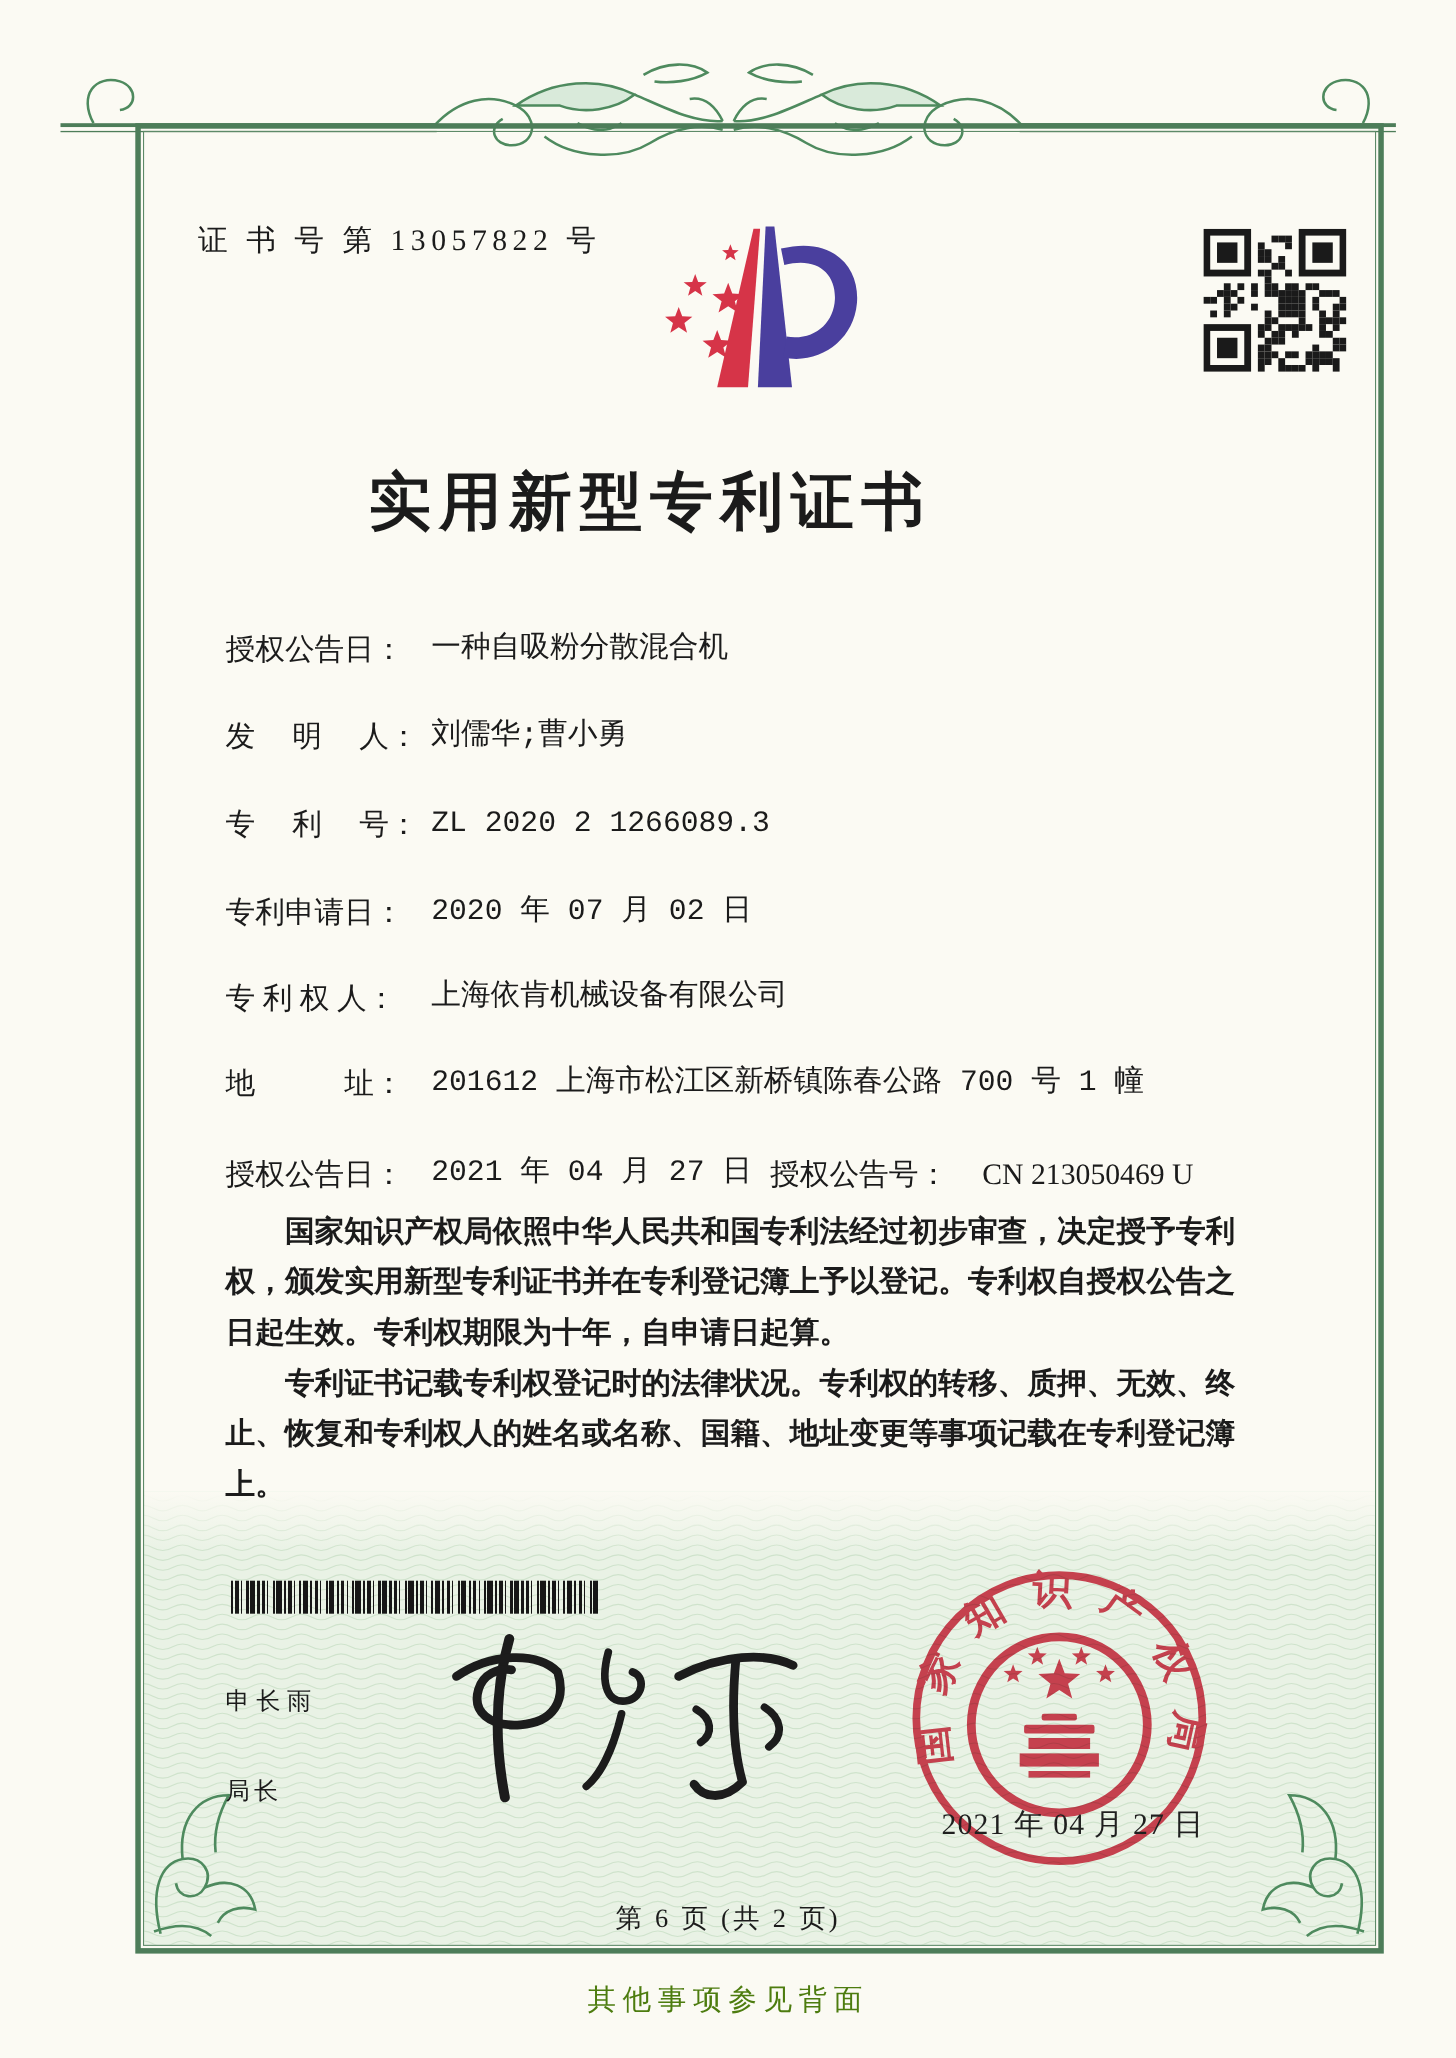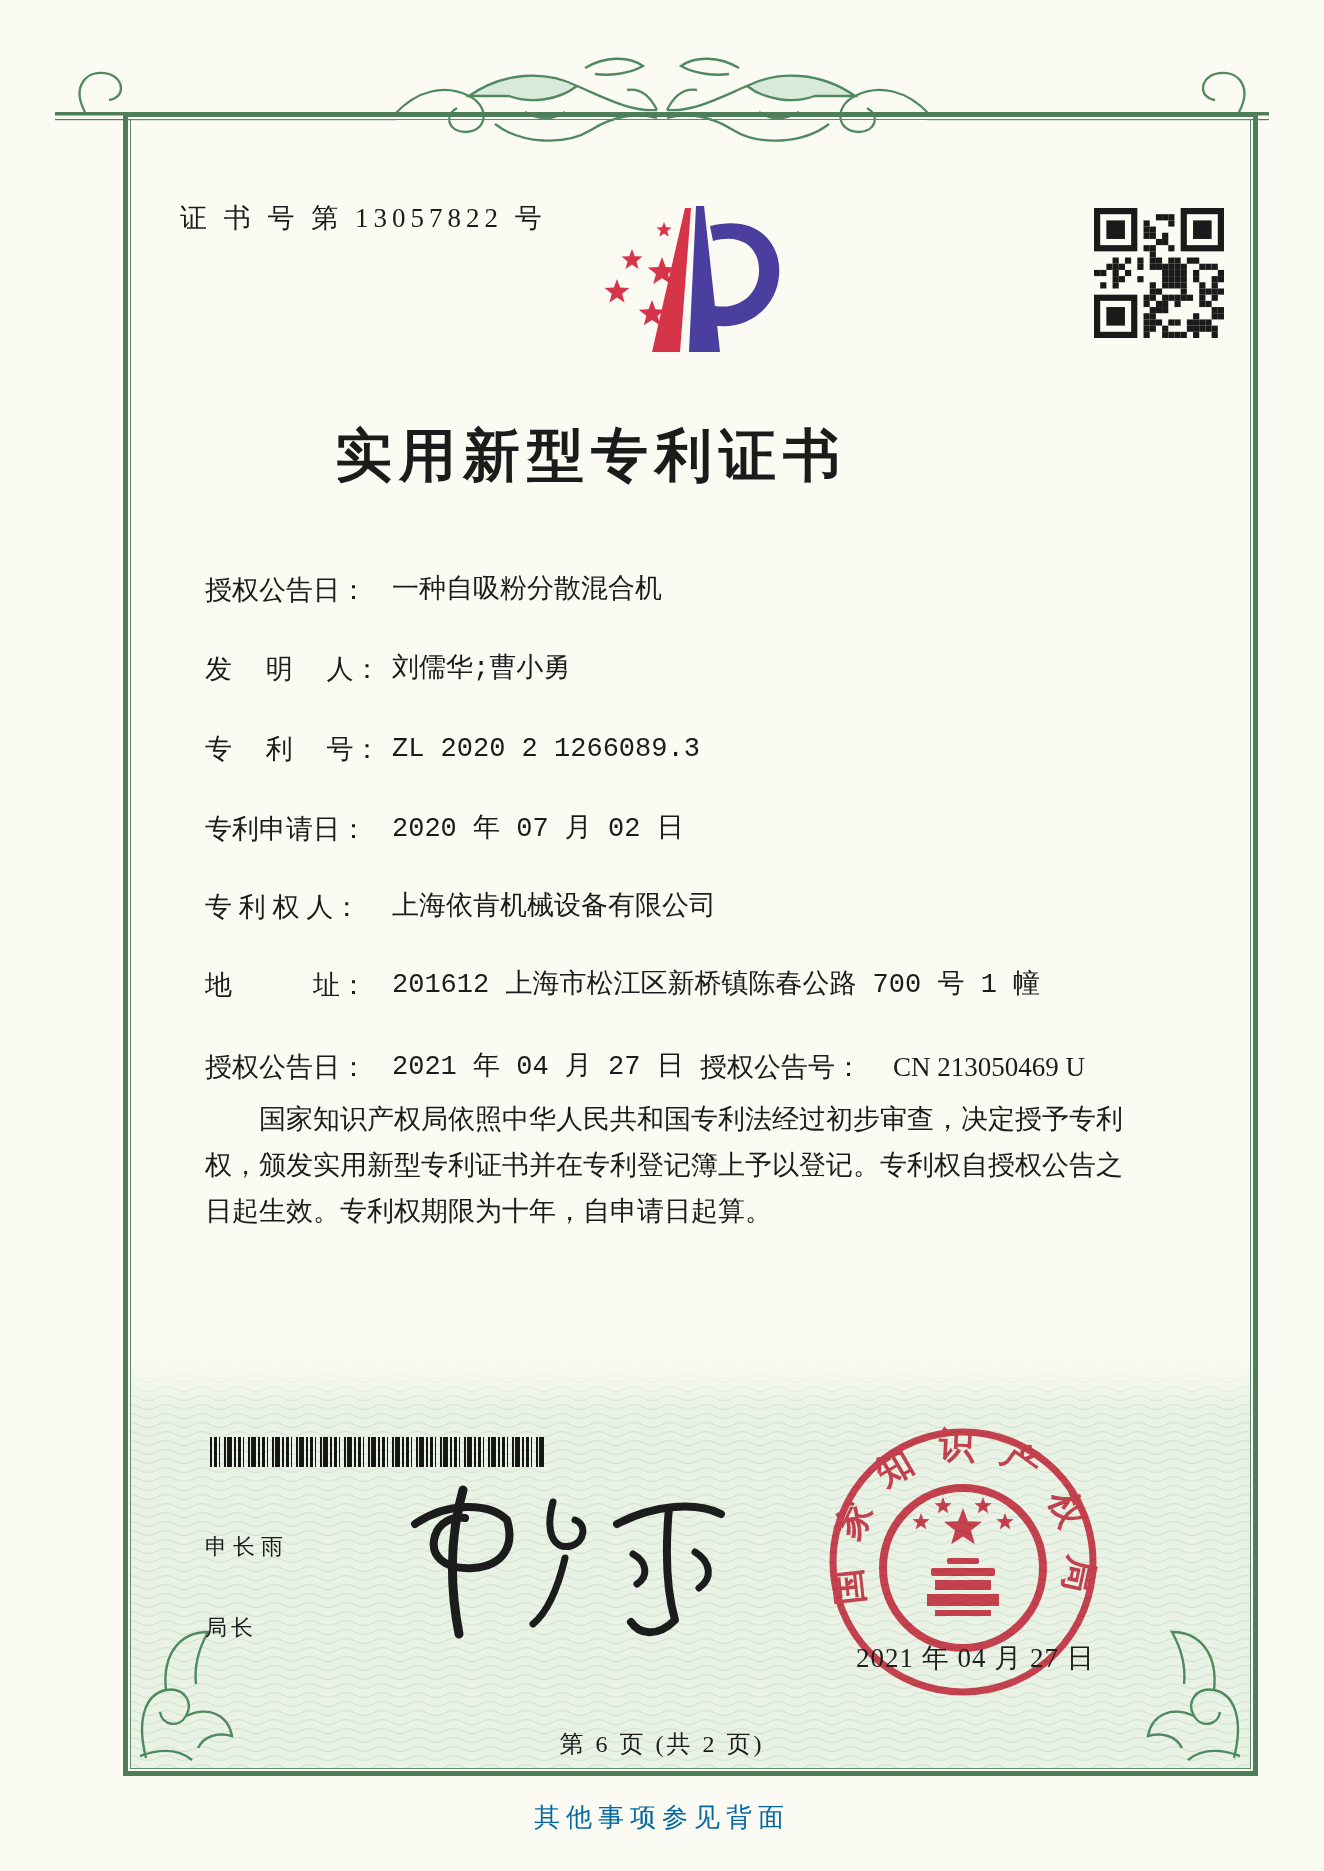--- a/index.html
+++ b/index.html
@@ -39,42 +39,42 @@
   }
   .fld{font-size:27px;white-space:nowrap;z-index:6;line-height:36px;}
   .fld-label{position:absolute;left:205px;}
   .fld-value{position:absolute;left:392px;font-family:Liberation Mono, monospace;}
   .fld-label2{position:absolute;left:700px;}
   .fld-value2{position:absolute;left:893px;}
   .body-text{
     left:205px;top:1096px;width:918px;font-size:27px;line-height:46px;
     text-align:justify;z-index:6;
   }
-  .body-text p{margin:0;text-indent:2em;}
+  .body-text p{margin:0;text-indent:2em;font-weight:bold;}
   
   .barcode{
     left:210px;top:1437px;width:336px;height:30px;z-index:6;
     background-image:repeating-linear-gradient(90deg,
       #161616 0 2px,transparent 2px 4px,
       #161616 4px 7px,transparent 7px 9px,
       #161616 9px 10px,transparent 10px 14px,
       #161616 14px 16px,transparent 16px 17px,
       #161616 17px 22px,transparent 22px 24px);
   }
   
   .director-label{left:205px;top:1613px;font-size:22px;letter-spacing:4px;z-index:6;}
   .director-name{left:205px;top:1532px;font-size:22px;letter-spacing:6px;z-index:6;}
   .signature-svg{left:385px;top:1462px;z-index:6;}
   .signature-svg path{stroke:#1c1c1c;fill:none;stroke-linecap:round;stroke-linejoin:round;}
   
   .seal-svg{left:823px;top:1422px;z-index:7;mix-blend-mode:multiply;opacity:.93;}
   .seal-date{left:856px;top:1640px;font-size:27px;letter-spacing:1px;z-index:8;color:#1f1f1f;}
   
   .page-indicator{left:0;right:0;top:1728px;text-align:center;font-size:24px;letter-spacing:3px;z-index:6;}
-  .back-note{left:0;right:0;top:1800px;text-align:center;font-size:26px;letter-spacing:6px;color:#0369a1;z-index:6;}
+  .back-note{left:0;right:0;top:1800px;text-align:center;font-size:26px;letter-spacing:6px;color:#4d7c0f;z-index:6;}
   
   .topband-svg{left:25px;top:28px;z-index:4;}
   .topband-svg .ln{fill:#4d7d59;}
   .topband-svg path{stroke:#4e8a5e;stroke-width:2.3;fill:none;}
   .topband-svg .leaf{fill:#d9eada;}
   .corner-svg{z-index:3;}
   .corner-svg path{stroke:#4e8a5e;stroke-width:2.4;fill:none;}
   .corner-left{left:132px;top:1598px;}
   .corner-right{left:1133px;top:1598px;transform:scaleX(-1);}
   
@@ -375,20 +375,21 @@
 </div>
 <div class="abs fld" style="top:1049px">
   <span class="fld-label">授权公告日：</span>
   <span class="fld-value">2021 年 04 月 27 日</span>
   <span class="fld-label2">授权公告号：</span>
   <span class="fld-value2">CN 213050469 U</span>
 </div>
 
 <div class="abs body-text">
   <p>国家知识产权局依照中华人民共和国专利法经过初步审查，决定授予专利权，颁发实用新型专利证书并在专利登记簿上予以登记。专利权自授权公告之日起生效。专利权期限为十年，自申请日起算。</p>
+  <p>专利证书记载专利权登记时的法律状况。专利权的转移、质押、无效、终止、恢复和专利权人的姓名或名称、国籍、地址变更等事项记载在专利登记簿上。</p>
 </div>
 
 <div class="abs barcode"></div>
 
 <div class="abs director-label">局长</div>
 <div class="abs director-name">申长雨</div>
 
 <svg class="abs signature-svg" width="350" height="200" viewBox="0 0 350 200">
   <path d="M78 28 C66 70 64 120 74 172" stroke-width="9"></path>
   <path d="M30 62 C62 40 104 40 122 58 C130 84 118 104 88 106 C60 108 44 94 50 74 C54 60 68 54 80 56" stroke-width="8"></path>

